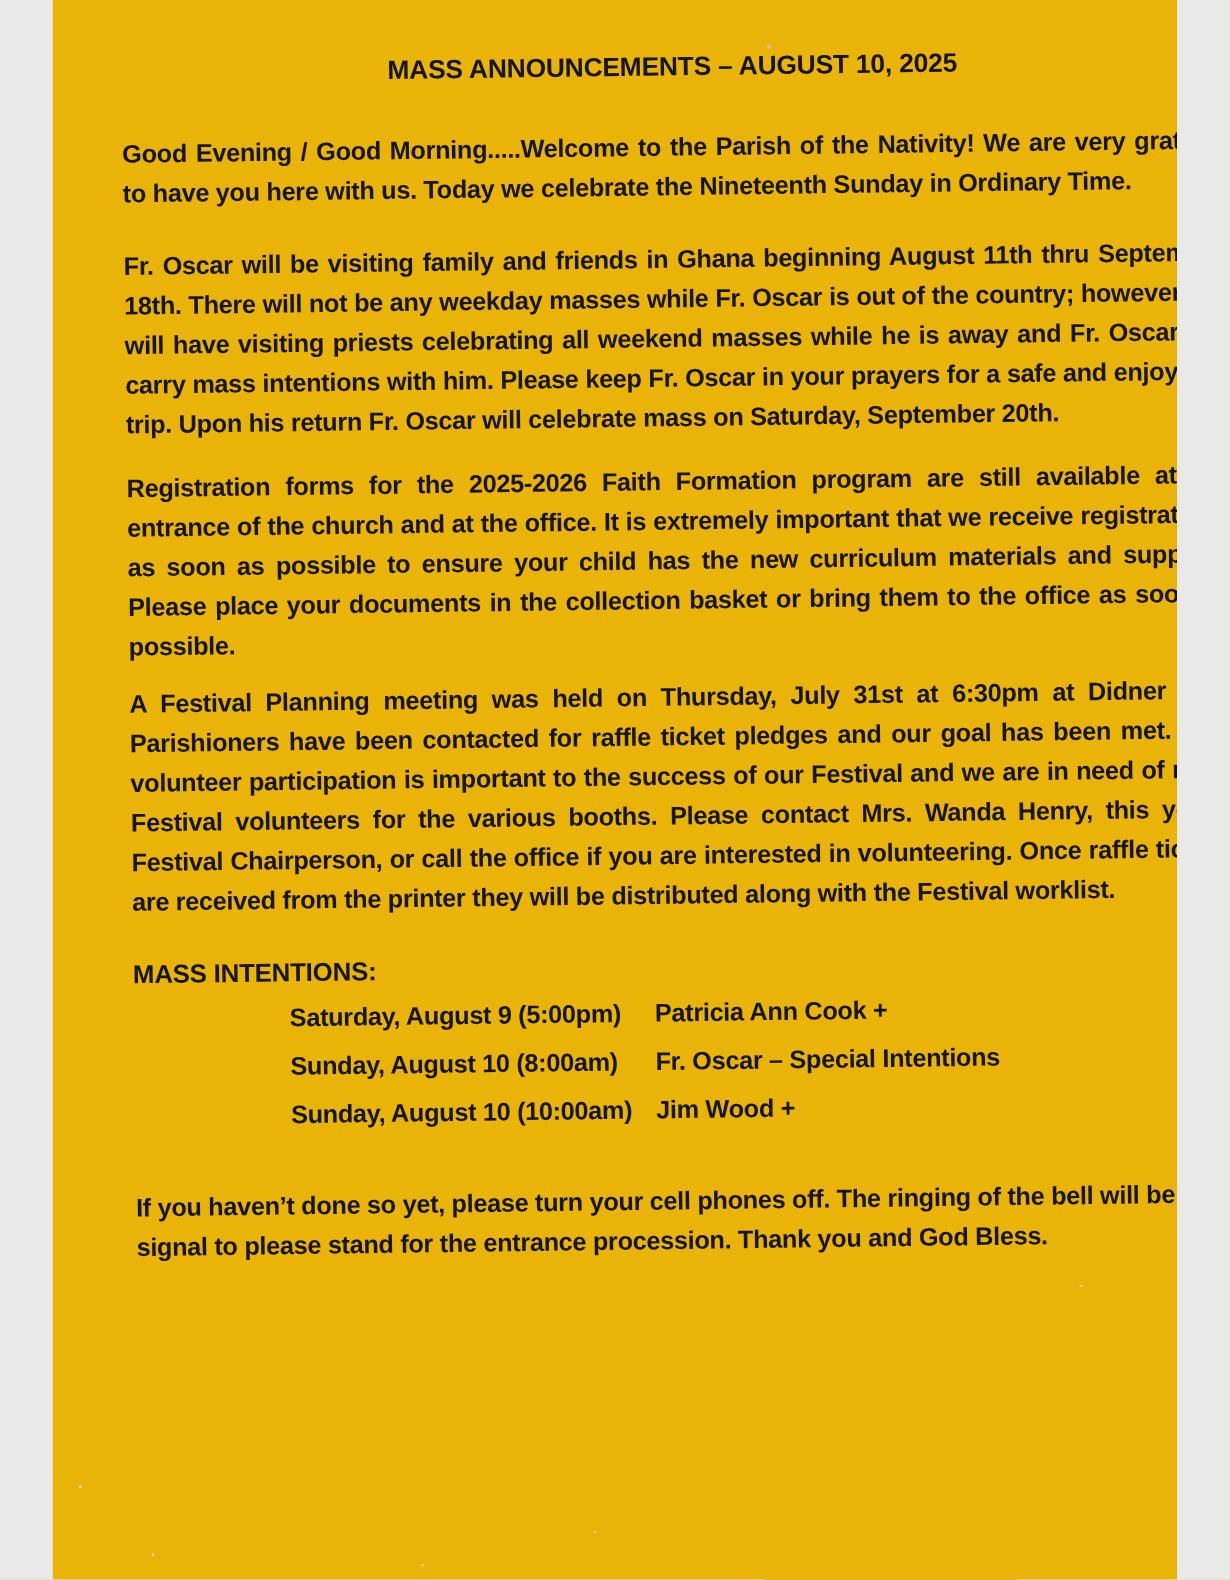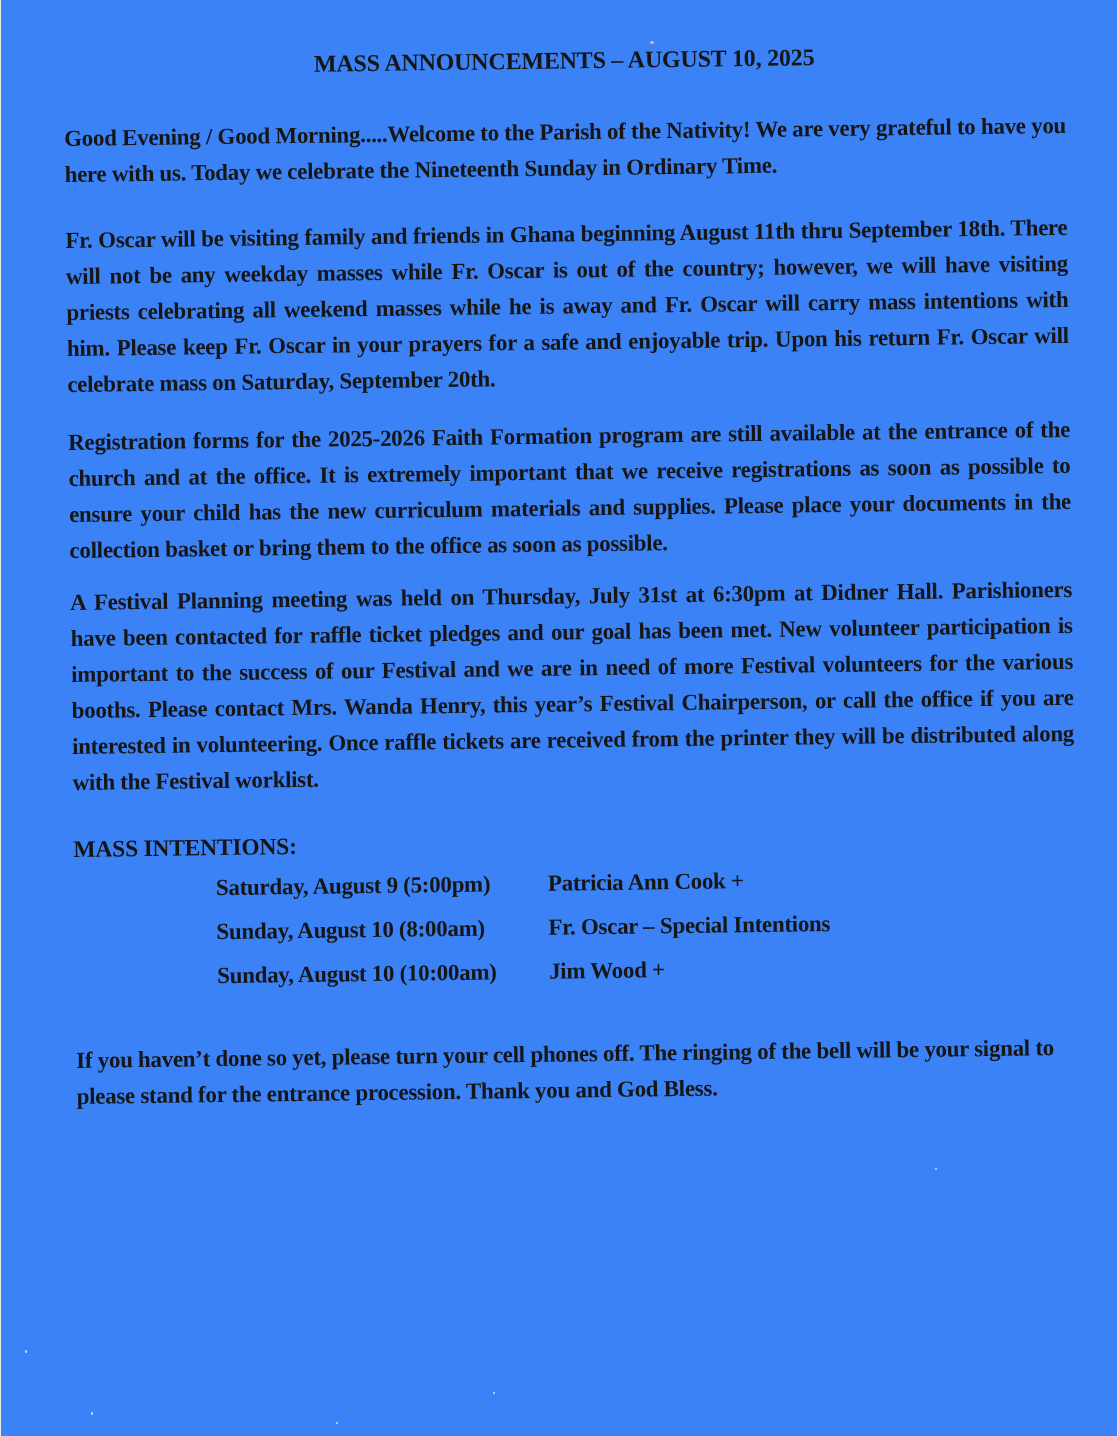--- a/index.html
+++ b/index.html
@@ -2,26 +2,26 @@
 <html><head>
 <meta charset="utf-8">
 <style>
   html, body {
     margin: 0;
     padding: 0;
     background: #e9e9e9;
   }
   .sheet {
     position: relative;
-    width: 1116px;
+    width: 1022px;
     height: 1436px;
     margin: 0 auto;
-    background: #3b82f6;
+    background: #eab308;
     overflow: hidden;
-    font-family: Liberation Serif, serif;
+    font-family: Liberation Sans, sans-serif;
     font-weight: bold;
     color: #161616;
   }
   .sheet-content {
     position: absolute;
     top: 54px;
     left: 62px;
     width: 1002px;
     transform: rotate(-0.75deg);
     transform-origin: top left;

